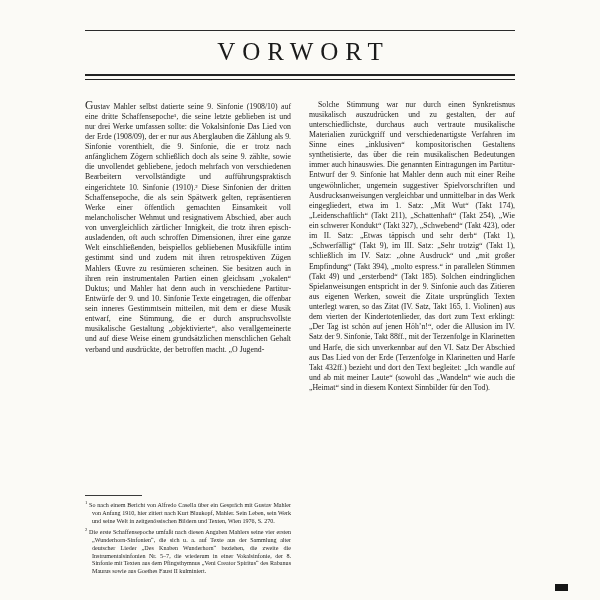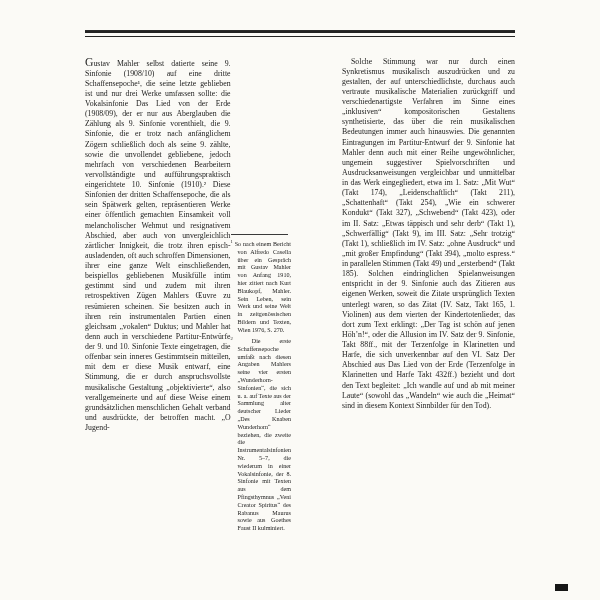--- a/index.html
+++ b/index.html
@@ -31,33 +31,33 @@
   .columns {
     display: flex;
     gap: 18px;
     margin-top: 20px;
     height: 478px;
   }
   .col {
     flex: 1 1 0;
     min-width: 0;
     display: flex;
-    flex-direction: row;
+    flex-direction: column;
   }
   .body-text {
     font-size: 7.8px;
     line-height: 1.3;
     text-align: justify;
     margin: 0;
   }
   .first-para::first-letter {
     font-size: 1.5em;
     line-height: 1;
   }
-  .indent { text-indent: 9px; margin-left: 33px; }
+  .indent { text-indent: 9px; }
   .footnotes { margin-top: auto; padding-top: 6px; }
   .fn-rule {
     width: 57px;
     border-top: 1px solid #3a3a3a;
     margin: 0 0 4px 0;
   }
   .footnote {
     font-size: 6.1px;
     line-height: 1.28;
     text-align: justify;
@@ -76,20 +76,21 @@
     background: #161616;
   }
 </style>
 </head>
 <body>
 
 <div class="page">
 
   <div class="header">
     <div class="rule-top"></div>
+    <h1 class="title">VORWORT</h1>
     <div class="rule-bottom"></div>
   </div>
 
   <div class="columns">
 
     <div class="col">
       <p class="body-text first-para">Gustav Mahler selbst datierte seine 9. Sinfonie (1908/10) auf eine dritte Schaffensepoche¹, die seine letzte geblieben ist und nur drei Werke umfassen sollte: die Vokalsinfonie Das Lied von der Erde (1908/09), der er nur aus Aberglauben die Zählung als 9. Sinfonie vorenthielt, die 9. Sinfonie, die er trotz nach anfänglichem Zögern schließlich doch als seine 9. zählte, sowie die unvollendet gebliebene, jedoch mehrfach von verschiedenen Bearbeitern vervollständigte und aufführungspraktisch eingerichtete 10. Sinfonie (1910).² Diese Sinfonien der dritten Schaffensepoche, die als sein Spätwerk gelten, repräsentieren Werke einer öffentlich gemachten Einsamkeit voll melancholischer Wehmut und resignativem Abschied, aber auch von unvergleichlich zärtlicher Innigkeit, die trotz ihren episch-ausladenden, oft auch schroffen Dimensionen, ihrer eine ganze Welt einschließenden, beispiellos gebliebenen Musikfülle intim gestimmt sind und zudem mit ihren retrospektiven Zügen Mahlers Œuvre zu resümieren scheinen. Sie besitzen auch in ihren rein instrumentalen Partien einen gleichsam „vokalen“ Duktus; und Mahler hat denn auch in verschiedene Partitur-Entwürfe der 9. und 10. Sinfonie Texte eingetragen, die offenbar sein inneres Gestimmtsein mitteilen, mit dem er diese Musik entwarf, eine Stimmung, die er durch anspruchsvollste musikalische Gestaltung „objektivierte“, also verallgemeinerte und auf diese Weise einem grundsätzlichen menschlichen Gehalt verband und ausdrückte, der betroffen macht. „O Jugend-</p>
 
       <div class="footnotes">
         <div class="fn-rule"></div>

